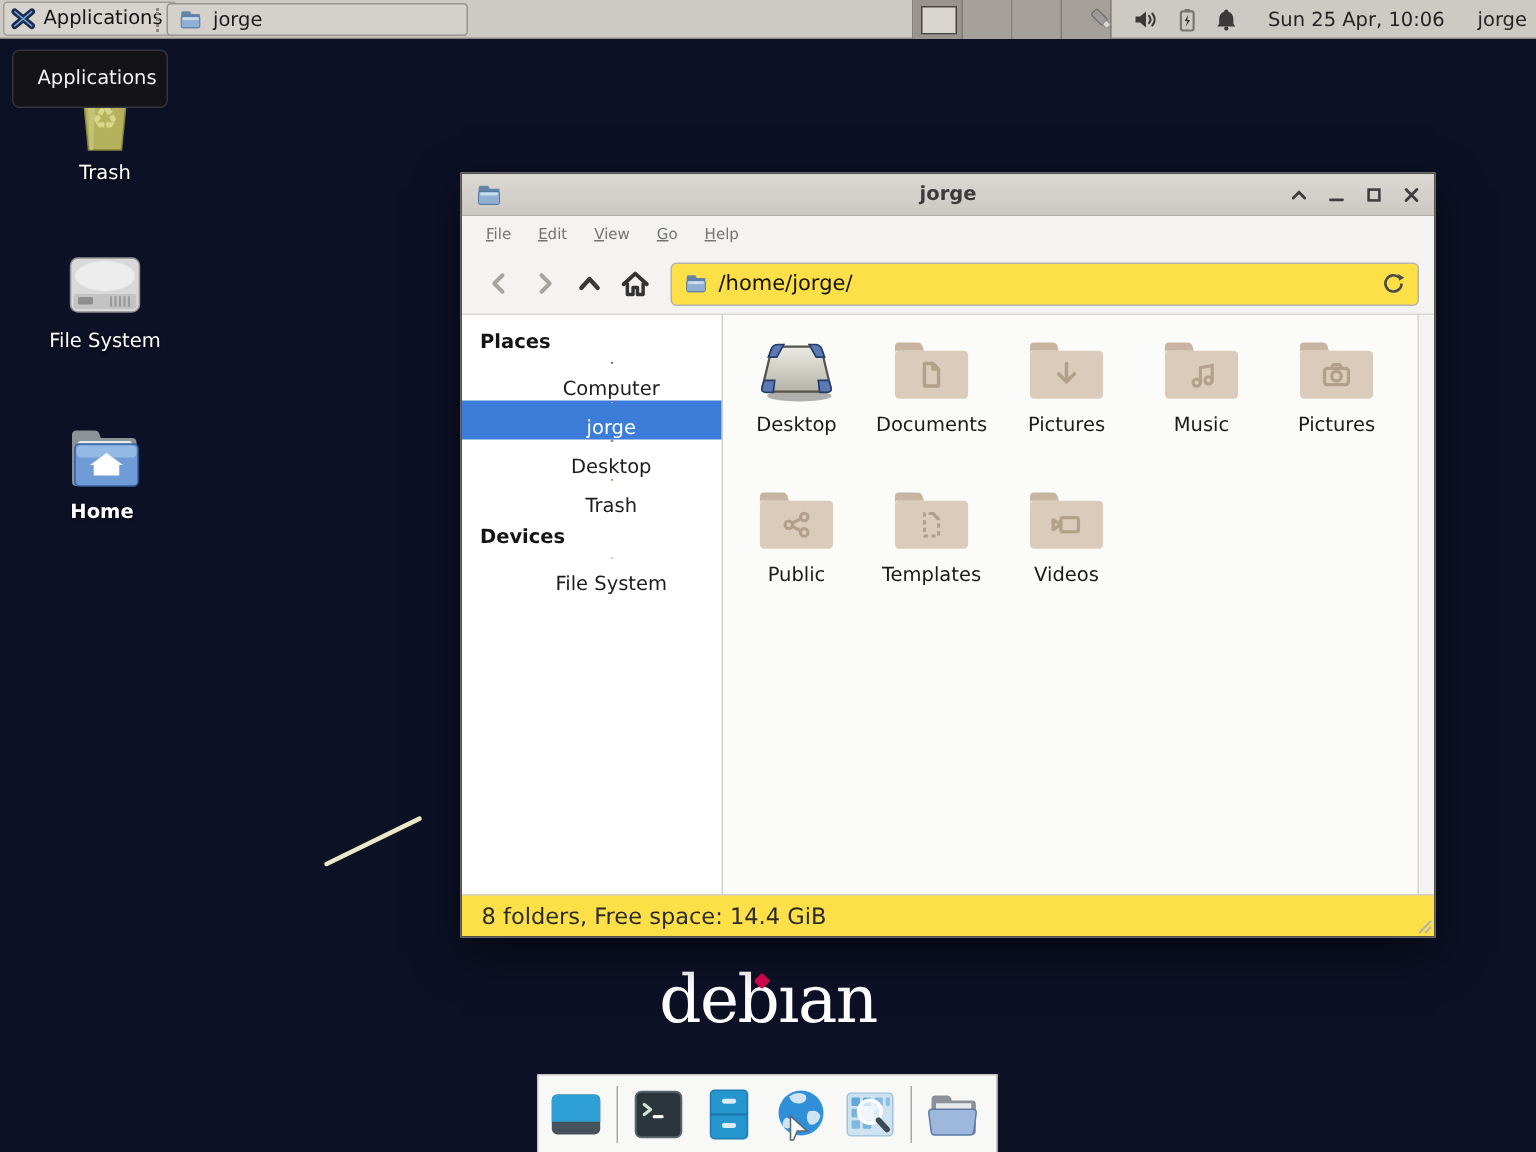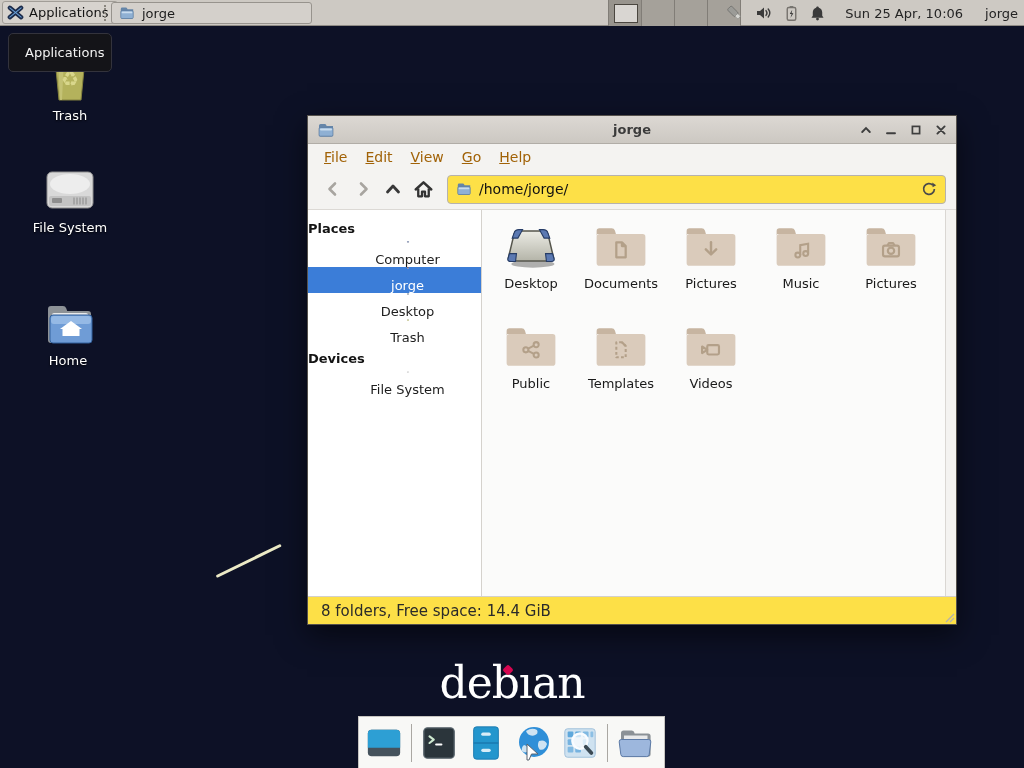--- a/index.html
+++ b/index.html
@@ -23,39 +23,39 @@
   .tray{position:absolute;right:4px;top:0;height:26px;display:flex;align-items:center;gap:9px;}
   .clock{margin-left:10px;font-size:13px;color:#242424;white-space:nowrap;}
   .panel-user{margin-left:13px;margin-right:2px;font-size:13px;color:#242424;}
   
   .tooltip{position:absolute;left:8px;top:33px;width:104px;height:39px;background:#141418;border:1px solid #33333c;border-radius:5px;color:#f2f2f2;font-size:13px;display:flex;align-items:center;padding-left:16px;box-sizing:border-box;z-index:50;}
   
   .desk-icon{position:absolute;width:100px;display:flex;flex-direction:column;align-items:center;z-index:5;}
   .desk-icon .lbl{margin-top:6px;font-size:13px;color:#ffffff;text-shadow:0 1px 2px rgba(0,0,0,.95);}
   
   .swoosh{position:absolute;left:217px;top:575px;width:72px;height:3px;background:#eceac6;border-radius:2px;transform:rotate(-26deg);transform-origin:left bottom;}
-  .debian{position:absolute;left:0;top:659px;width:1024px;text-align:center;z-index:4;}
+  .debian{position:absolute;left:0;top:643px;width:1024px;text-align:center;z-index:4;}
   .debian .wordmark{position:relative;display:inline-block;font-family:"DejaVu Serif","Liberation Serif",serif;font-size:44px;line-height:1.1;color:#ffffff;letter-spacing:-1px;}
   .debian .dot{position:absolute;left:65px;top:7px;width:8px;height:8px;background:#d70751;border-radius:2px;transform:rotate(45deg);}
   
   .window{position:absolute;left:307px;top:115px;width:650px;height:510px;background:#f3f2f0;border:1px solid #55514c;box-shadow:0 10px 28px rgba(0,0,0,.55);box-sizing:border-box;display:flex;flex-direction:column;z-index:10;}
   .titlebar{height:27px;background:linear-gradient(#dcd8d3,#ccc8c2);border-bottom:1px solid #b1ada7;display:flex;align-items:center;padding:0 9px;position:relative;flex:0 0 auto;}
   .titlebar .title{position:absolute;left:0;right:0;text-align:center;font-size:13px;font-weight:bold;color:#3b3b3b;}
   .win-buttons{margin-left:auto;display:flex;gap:13px;align-items:center;z-index:2;}
   .win-buttons svg{display:block;}
   .menubar{height:25px;background:#f4f3f1;display:flex;align-items:center;padding-left:7px;flex:0 0 auto;}
-  .menu-item{display:inline-block;padding:2px 9px;font-size:14px;color:#a16207;}
+  .menu-item{display:inline-block;padding:2px 9px;font-size:10px;color:#737373;}
   .menu-item::first-letter{text-decoration:underline;}
   .toolbar{height:41px;background:#f4f3f1;border-bottom:1px solid #dcd9d5;display:flex;align-items:center;padding:0 10px;flex:0 0 auto;box-sizing:border-box;}
   .tool-btn{width:30px;height:30px;display:flex;align-items:center;justify-content:center;border-radius:3px;}
   .path-entry{flex:1;height:29px;margin-left:9px;background:#fde047;border:1px solid #b6b2ad;border-radius:4px;display:flex;align-items:center;padding:0 8px;gap:7px;box-sizing:border-box;}
   .path-entry .path-text{font-size:14px;color:#111111;flex:1;}
   .content{flex:1;display:flex;min-height:0;}
   .sidebar{width:174px;background:#ffffff;border-right:1px solid #d5d2cd;box-sizing:border-box;padding-top:5px;flex:0 0 auto;}
-  .side-header{height:26px;display:flex;align-items:center;font-size:13px;font-weight:bold;color:#141414;}
+  .side-header{height:26px;display:flex;align-items:center;padding-left:12px;font-size:13px;font-weight:bold;color:#141414;}
   .side-item{height:26px;display:flex;align-items:center;padding-left:26px;gap:9px;font-size:13px;color:#1c1c1c;flex-direction:column;}
   .side-item.selected{background:#3b7dd8;color:#ffffff;}
   .files{flex:1;background:#fbfbfa;display:flex;flex-wrap:wrap;align-content:flex-start;padding:10px 0 0 4px;min-width:0;}
   .file-cell{width:90px;height:100px;display:flex;flex-direction:column;align-items:center;}
   .file-cell .ficon{width:62px;height:50px;margin-top:2px;display:flex;align-items:center;justify-content:center;}
   .file-cell .flabel{margin-top:4px;font-size:13px;color:#1a1a1a;white-space:nowrap;}
   .scrollstrip{width:10px;background:#f4f3f1;border-left:1px solid #dad7d3;flex:0 0 auto;}
   .statusbar{height:28px;background:#fde047;border-top:1px solid #d3d0cb;display:flex;align-items:center;padding-left:13px;font-size:15px;color:#2a2a2a;flex:0 0 auto;position:relative;box-sizing:border-box;}
   .grip{position:absolute;right:1px;bottom:1px;}
   
@@ -139,21 +139,21 @@
       <line x1="32" y1="31.5" x2="32" y2="38.5"></line>
         <line x1="35" y1="31.5" x2="35" y2="38.5"></line>
       <line x1="38" y1="31.5" x2="38" y2="38.5"></line>
         <line x1="41" y1="31.5" x2="41" y2="38.5"></line>
       <line x1="44" y1="31.5" x2="44" y2="38.5"></line>
     </g>
   </svg>
   <div class="lbl">File System</div>
 </div>
 
-<div class="desk-icon" style="left:18px;top:299px;">
+<div class="desk-icon" style="left:18px;top:280px;font-weight:bold;">
   <svg width="56" height="48" viewBox="0 0 56 48">
     <path d="M8 10 q0-3 3-3 h12 q2.4 0 3.2 2.2 l1 2.8 H48 q3 0 3 3 v26 q0 3-3 3 H11 q-3 0-3-3 z" fill="#8d9297"></path>
     <rect x="12" y="14" width="36" height="28" rx="2" fill="#e9eaeb"></rect>
     <rect x="10" y="16" width="42" height="28" rx="3" fill="#6f9cd6" stroke="#33619c" stroke-width="1"></rect>
     <rect x="11" y="17" width="40" height="8" rx="3" fill="#9fc0e8" opacity=".8"></rect>
     <path d="M31 22 L42 30 H39.5 V37 H22.5 V30 H20 Z" fill="#ffffff"></path>
   </svg>
   <div class="lbl">Home</div>
 </div>
 

